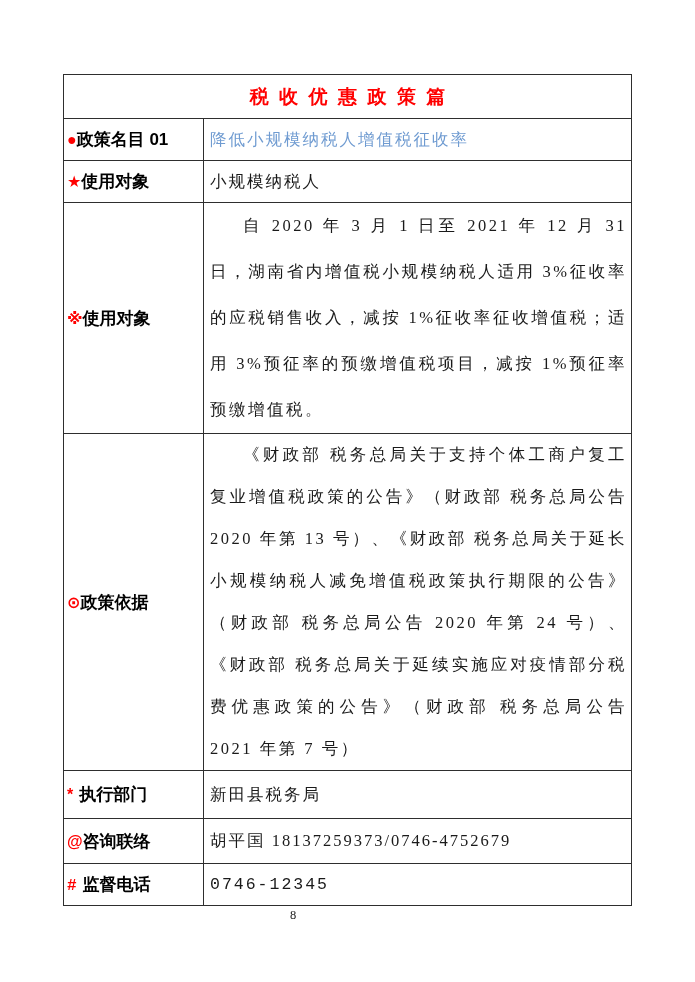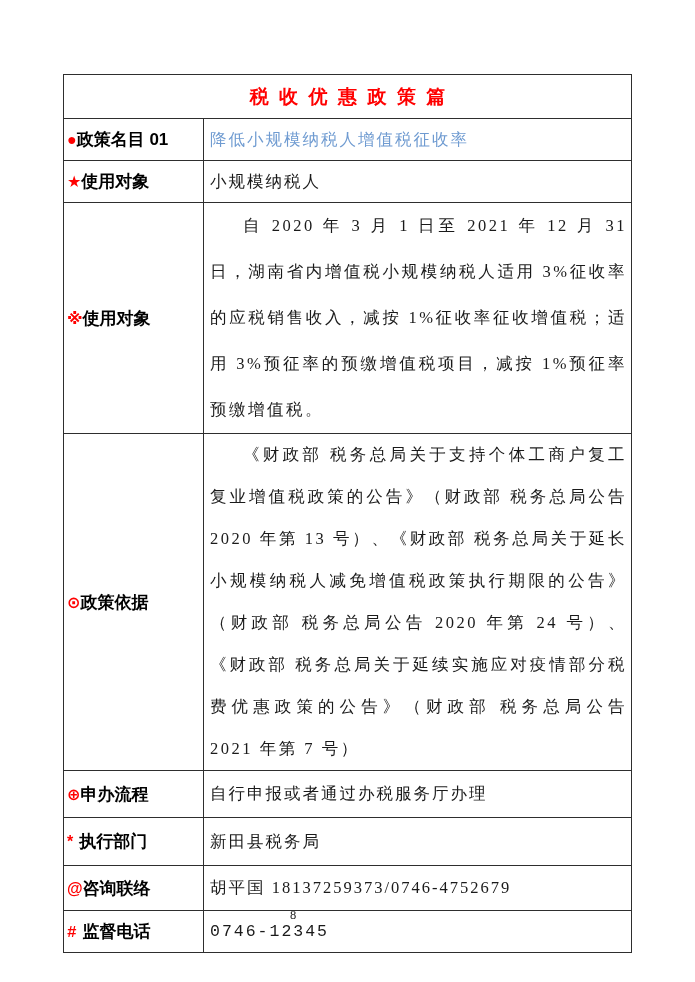--- a/index.html
+++ b/index.html
@@ -107,26 +107,20 @@
       <td class="value-cell para para-1">自 2020 年 3 月 1 日至 2021 年 12 月 31 日，湖南省内增值税小规模纳税人适用 3%征收率的应税销售收入，减按 1%征收率征收增值税；适用 3%预征率的预缴增值税项目，减按 1%预征率预缴增值税。</td>
     </tr>
 
     <tr class="h-r3">
       <td class="label-cell">
         <span class="row-icon">⊙</span><span>政策依据</span>
       </td>
       <td class="value-cell para para-2">《财政部 税务总局关于支持个体工商户复工复业增值税政策的公告》（财政部 税务总局公告 2020 年第 13 号）、《财政部 税务总局关于延长小规模纳税人减免增值税政策执行期限的公告》（财政部 税务总局公告 2020 年第 24 号）、《财政部 税务总局关于延续实施应对疫情部分税费优惠政策的公告》（财政部 税务总局公告 2021 年第 7 号）</td>
     </tr>
 
-    <tr class="h-r4">
-      <td class="label-cell">
-        <span class="row-icon">⊕</span><span>申办流程</span>
-      </td>
-      <td class="value-cell">自行申报或者通过办税服务厅办理</td>
-    </tr>
 
     <tr class="h-r5">
       <td class="label-cell">
         <span class="row-icon gap">*</span><span>执行部门</span>
       </td>
       <td class="value-cell">新田县税务局</td>
     </tr>
 
     <tr class="h-r6">
       <td class="label-cell">

